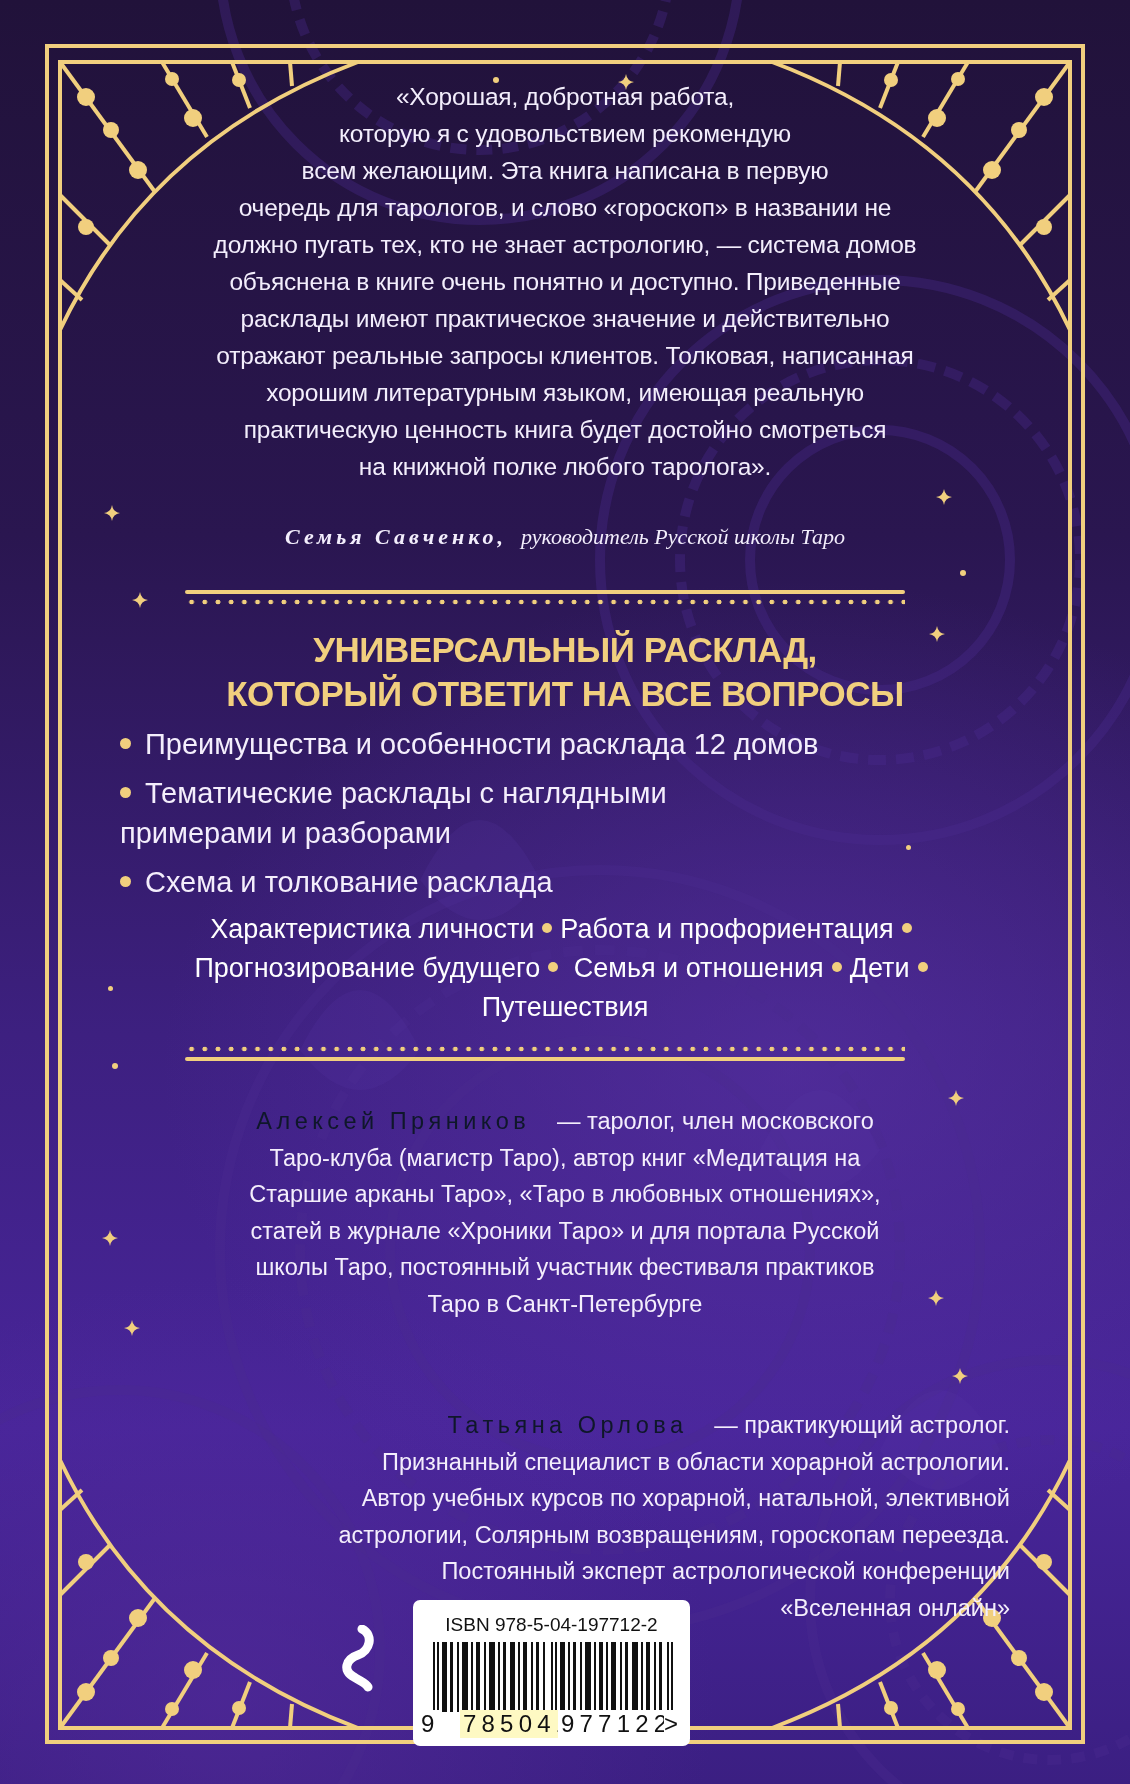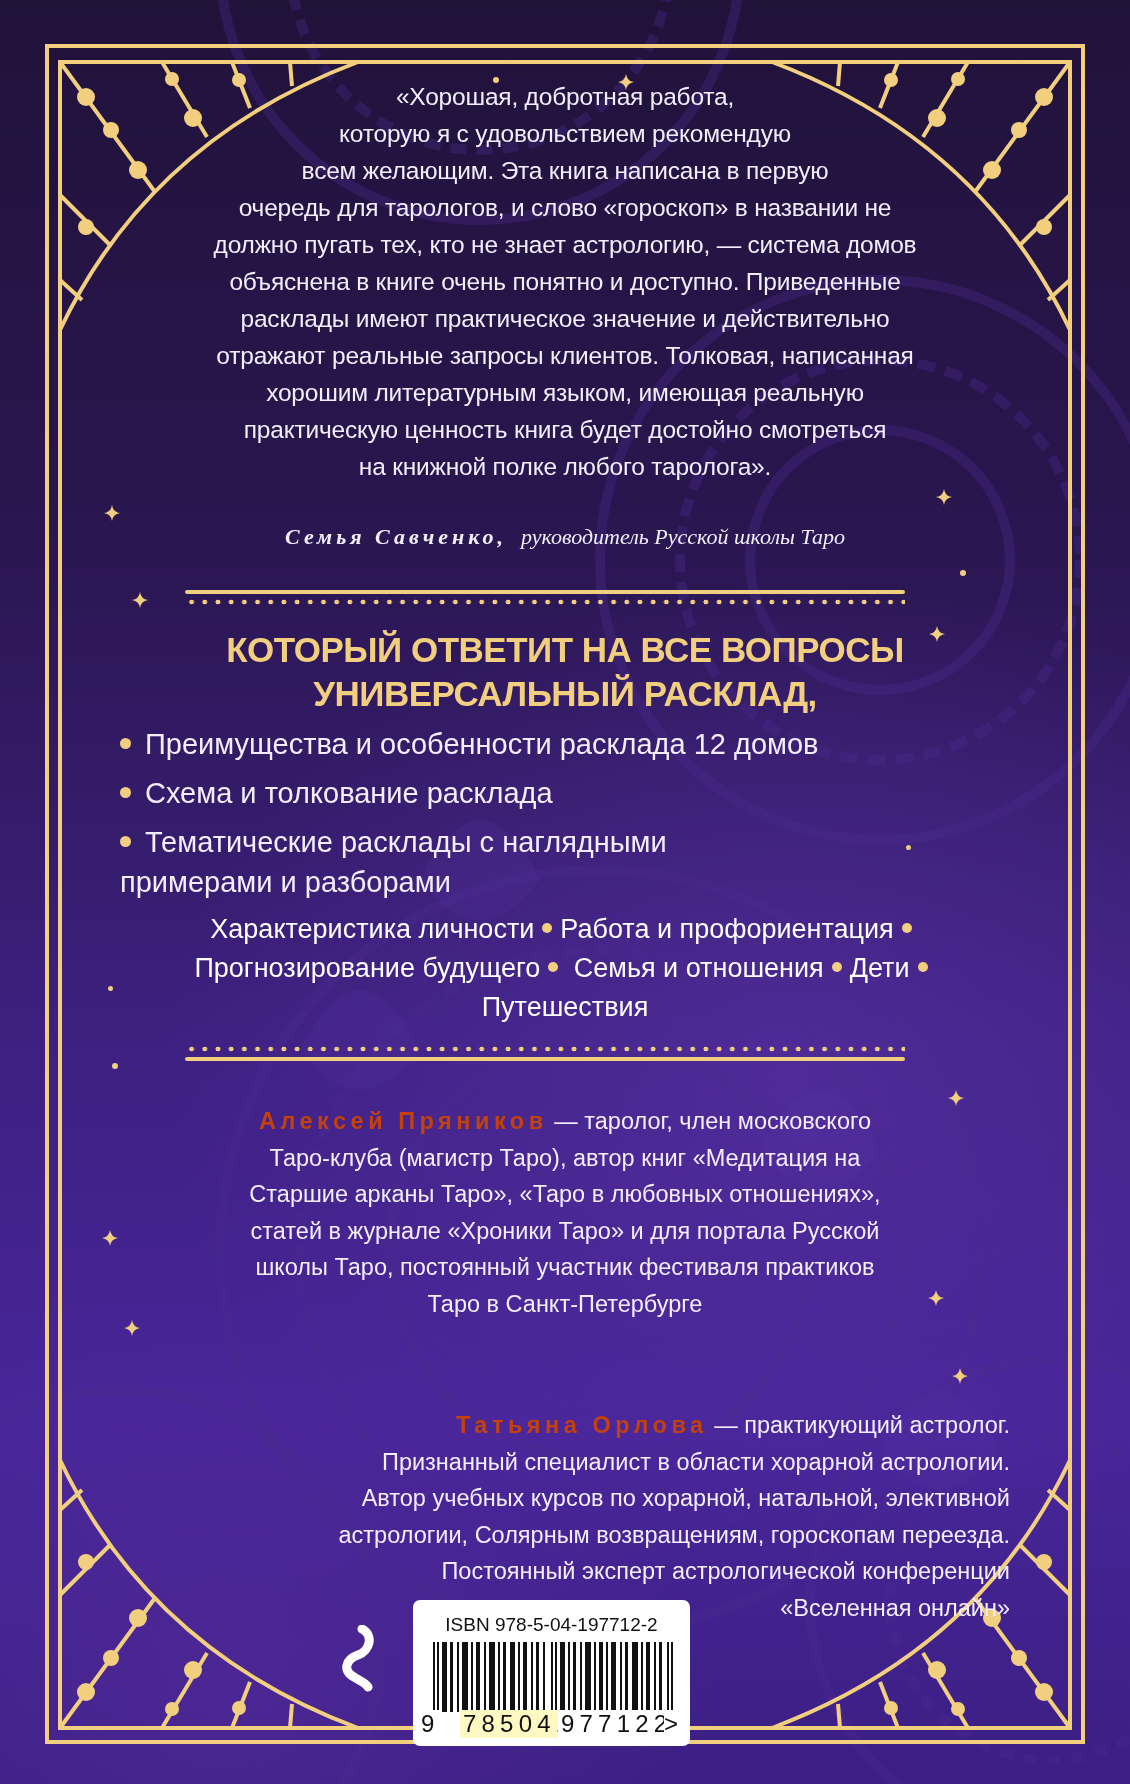--- a/index.html
+++ b/index.html
@@ -73,21 +73,21 @@
     display: inline-block; width: 10px; height: 10px; border-radius: 50%;
     background: #f1cf7e; vertical-align: middle; margin: 0 8px; position: relative; top: -3px;
   }
 
   .bio {
     position: absolute; left: 120px; width: 890px; text-align: center;
     font-size: 23.5px; line-height: 36.5px; color: #f4eefc;
   }
   .bio-1 { top: 1103px; }
   .bio-2 { top: 1407px; text-align: right; }
-  .bio .bio-name { color: #c2410c; font-weight: bold; letter-spacing: 4.5px; margin-right: 0; }
+  .bio .bio-name { color: #0f172a; font-weight: normal; letter-spacing: 4.5px; margin-right: 20px; }
   .bio .bio-rest { white-space: pre-line; }
 
   
   .barcode-box {
     position: absolute; left: 413px; top: 1600px; width: 277px; height: 146px;
     background: #ffffff; border-radius: 7px;
     font-family: "Liberation Sans", sans-serif; color: #111;
   }
   .isbn { position: absolute; left: 0; right: 0; top: 14px; text-align: center; font-size: 19px; }
   .bars { position: absolute; left: 20px; top: 42px; width: 244px; height: 82px; }
@@ -259,29 +259,29 @@
   <div class="attribution">
     <span class="att-name">Семья Савченко,</span><span class="att-role">руководитель Русской школы Таро</span>
   </div>
 
   <div class="sep sep-top">
     <div class="solid"></div>
     <div class="dots"></div>
   </div>
 
   <div class="headline">
+    <div>Универсальный расклад,</div>
     <div>который ответит на все вопросы</div>
-    <div>Универсальный расклад,</div>
   </div>
 
   <div class="features">
     <div class="feature"><span class="bullet"></span><span>Преимущества и особенности расклада 12 домов</span></div>
-    <div class="feature"><span class="bullet"></span><span>Схема и толкование расклада</span></div>
     <div class="feature"><span class="bullet"></span><span>Тематические расклады с наглядными
 примерами и разборами</span></div>
+    <div class="feature"><span class="bullet"></span><span>Схема и толкование расклада</span></div>
   </div>
 
   <div class="topics">
     <div>
       <span>Характеристика личности</span><span class="tdot"></span><span>Работа и профориентация</span><span class="tdot"></span><span>Прогнозирование будущего</span><span class="tdot"></span>
       <span>Семья и отношения</span><span class="tdot"></span><span>Дети</span><span class="tdot"></span><span>Путешествия</span>
     </div>
   </div>
 
   <div class="sep sep-bottom">

